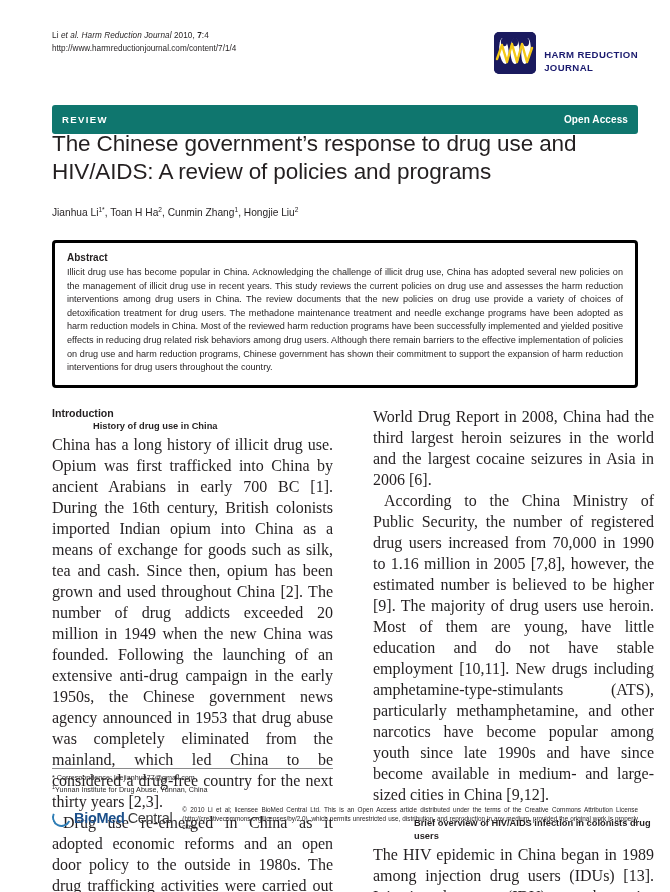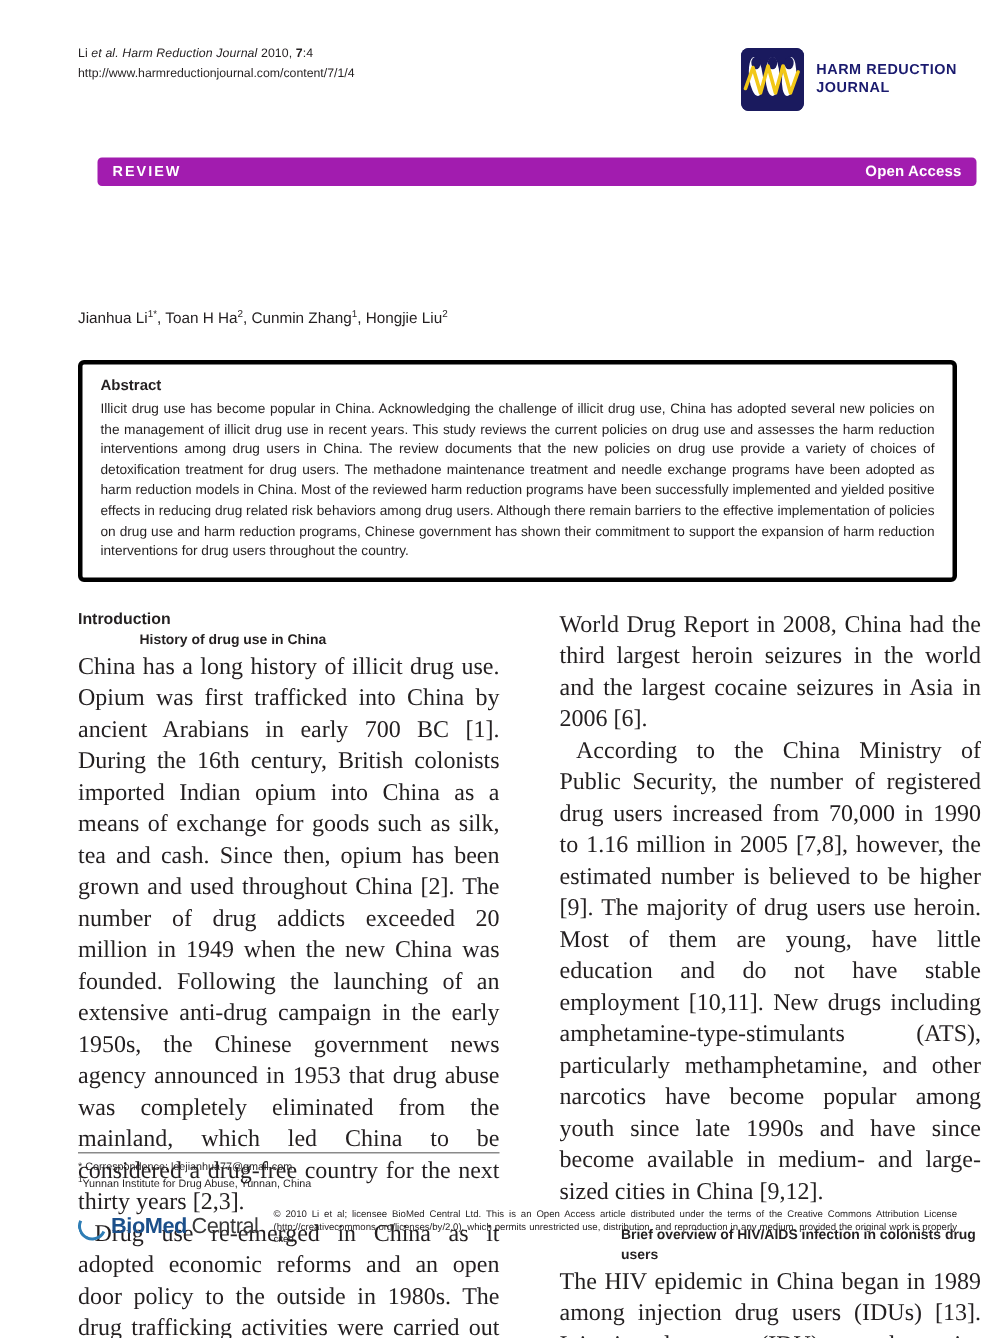--- a/index.html
+++ b/index.html
@@ -38,21 +38,21 @@
     line-height: 12px;
     color: #231f20;
     margin-top: 1px;
   }
 
   .journal-logo {
     position: absolute;
     right: 32px;
     top: 32px;
     display: flex;
-    align-items: center;
+    align-items: flex-end;
     gap: 8px;
   }
   .logo-mark {
     width: 42px;
     height: 42px;
     border-radius: 5px;
     background: #1a1a5e;
     position: relative;
     overflow: hidden;
     flex: none;
@@ -61,25 +61,25 @@
     font-size: 9.6px;
     line-height: 12.4px;
     color: #1a1a6e;
     font-weight: bold;
     letter-spacing: 0.04em;
   }
 
   
   .access-bar {
     position: absolute;
-    left: 65px;
+    left: 52px;
     top: 105px;
     width: 586px;
-    height: 19px;
-    background: #a21caf;
+    height: 29px;
+    background: #0f766e;
     border-radius: 3px;
     display: flex;
     align-items: center;
     justify-content: space-between;
     box-sizing: border-box;
     padding: 0 10px;
   }
   .access-bar .label {
     color: #ffffff;
     font-size: 9.6px;
@@ -275,20 +275,21 @@
     <div class="logo-name">
       HARM REDUCTION<br>JOURNAL
     </div>
   </div>
 
   <div class="access-bar">
     <span class="label">REVIEW</span>
     <span class="oa">Open Access</span>
   </div>
 
+  <div class="paper-title">The Chinese government’s response to drug use and HIV/AIDS: A review of policies and programs</div>
 
   <div class="authors">
     Jianhua Li<sup>1*</sup>, Toan H Ha<sup>2</sup>, Cunmin Zhang<sup>1</sup>, Hongjie Liu<sup>2</sup>
   </div>
 
   <div class="abstract-box">
     <div class="abstract-title">Abstract</div>
     <div class="abstract-text">Illicit drug use has become popular in China. Acknowledging the challenge of illicit drug use, China has adopted several new policies on the management of illicit drug use in recent years. This study reviews the current policies on drug use and assesses the harm reduction interventions among drug users in China. The review documents that the new policies on drug use provide a variety of choices of detoxification treatment for drug users. The methadone maintenance treatment and needle exchange programs have been adopted as harm reduction models in China. Most of the reviewed harm reduction programs have been successfully implemented and yielded positive effects in reducing drug related risk behaviors among drug users. Although there remain barriers to the effective implementation of policies on drug use and harm reduction programs, Chinese government has shown their commitment to support the expansion of harm reduction interventions for drug users throughout the country.</div>
   </div>
 

